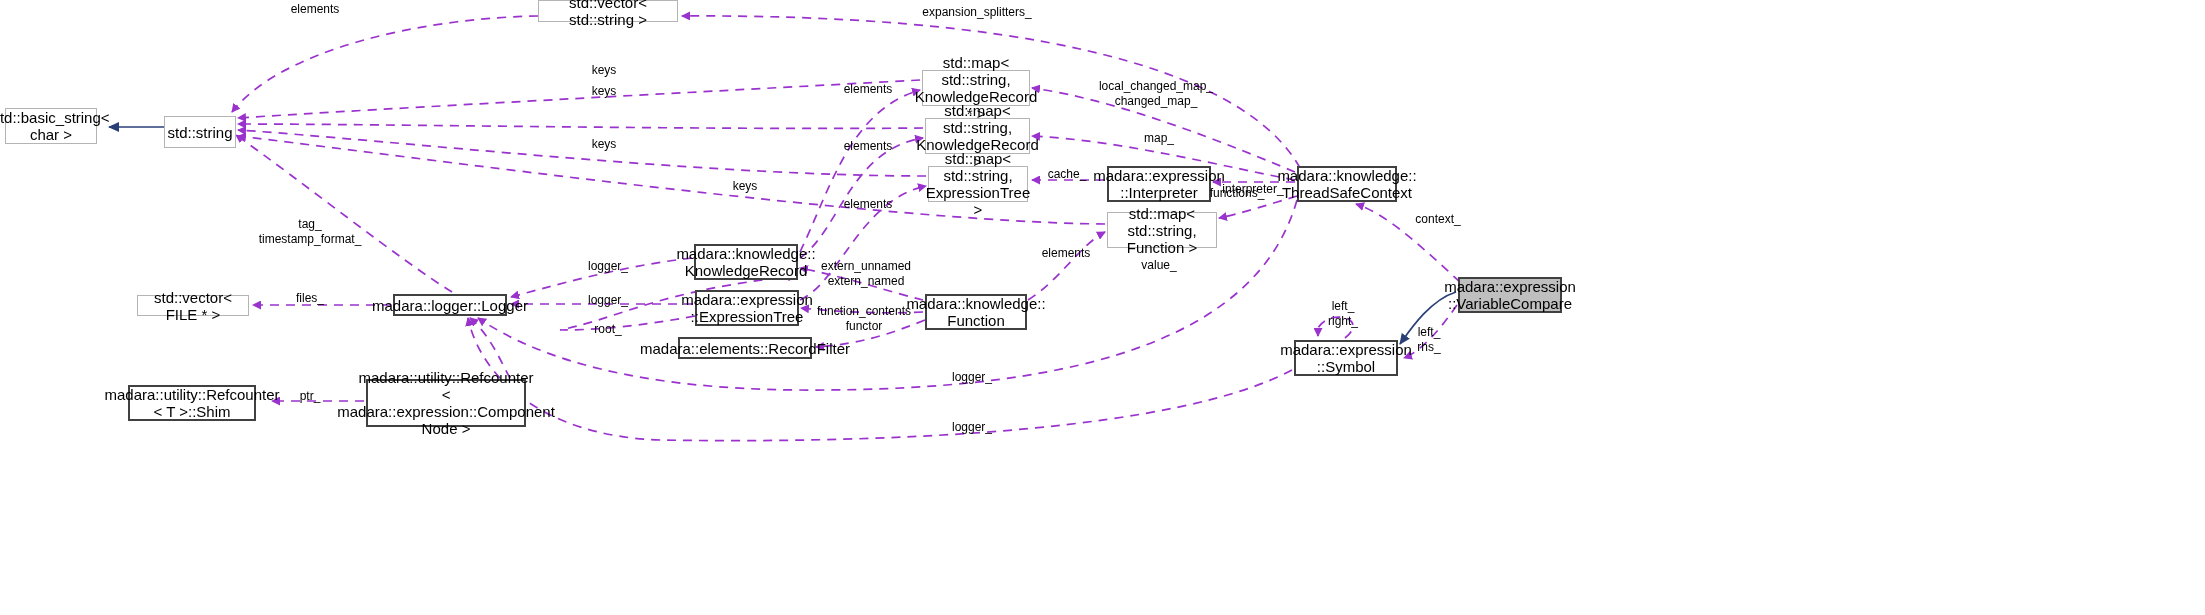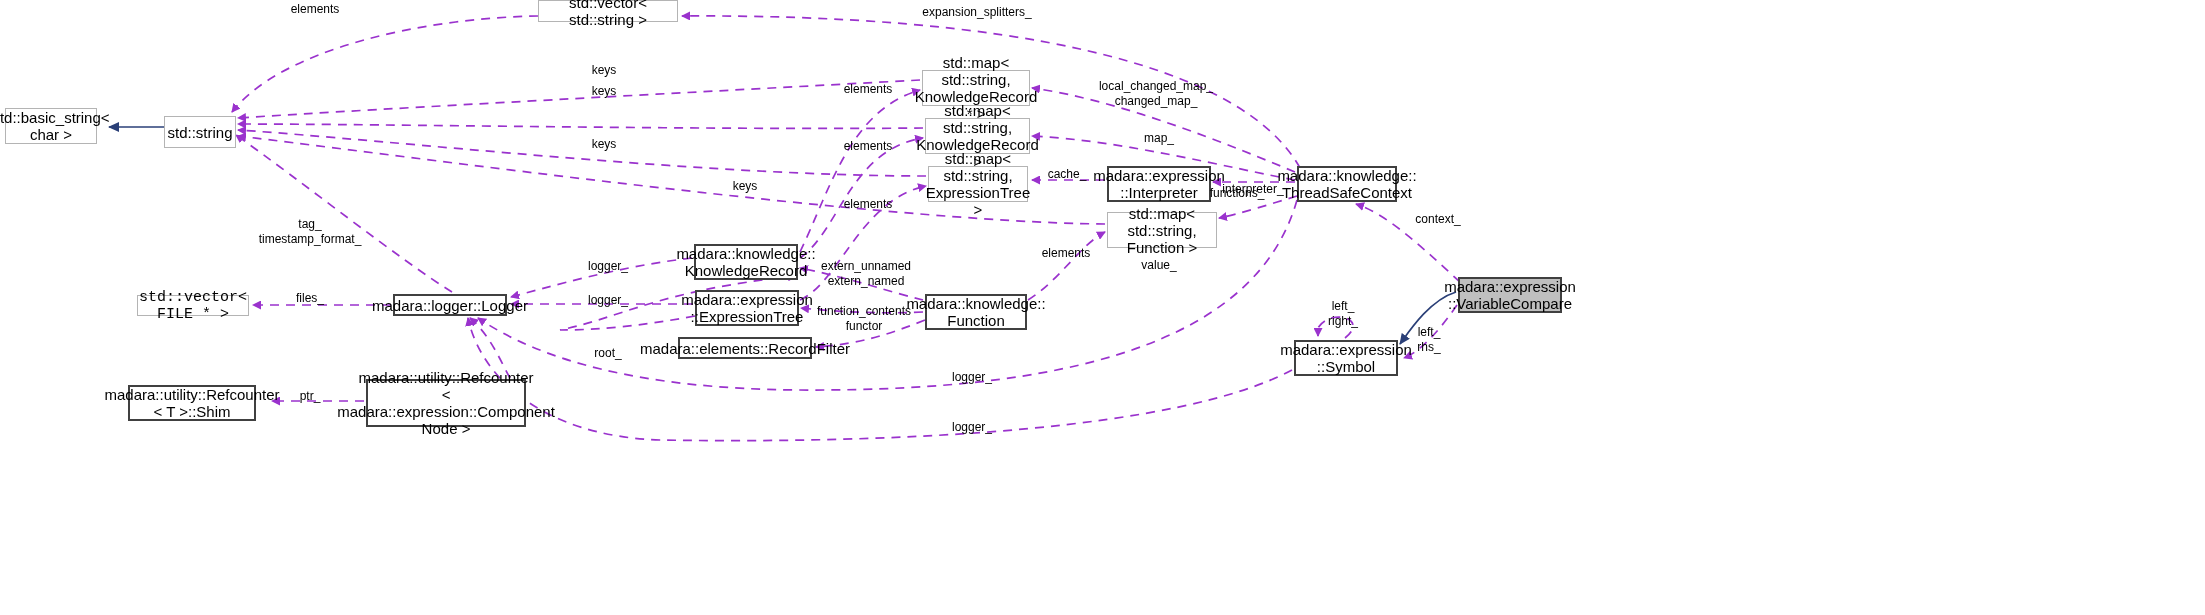--- a/index.html
+++ b/index.html
@@ -112,21 +112,21 @@
 
       <path d="M1456,292 C1430,300 1410,330 1400,344" stroke="#2a3f77" stroke-dasharray="none" stroke-width="1.7" marker-end="url(#ah-inherit)"></path>
     </g>
   </svg>
 
   <div id="node-layer">
       <div class="node" style="left: 5px; top: 108px; width: 92px; height: 36px;">std::basic_string&lt;
 char &gt;</div>
       <div class="node" style="left: 164px; top: 116px; width: 72px; height: 32px;">std::string</div>
       <div class="node" style="left: 538px; top: 0; width: 140px; height: 22px;">std::vector&lt; std::string &gt;</div>
-      <div class="node" style="left: 137px; top: 295px; width: 112px; height: 21px; font-family: Liberation Mono, monospace;">std::vector&lt; FILE * &gt;</div>
+      <div class="node" style="left: 137px; top: 295px; width: 112px; height: 21px;">std::vector&lt; FILE * &gt;</div>
       <div class="node" style="left: 922px; top: 70px; width: 108px; height: 36px;">std::map&lt; std::string,
 KnowledgeRecord * &gt;</div>
       <div class="node" style="left: 925px; top: 118px; width: 105px; height: 36px;">std::map&lt; std::string,
 KnowledgeRecord &gt;</div>
       <div class="node" style="left: 928px; top: 166px; width: 100px; height: 36px;">std::map&lt; std::string,
 ExpressionTree &gt;</div>
       <div class="node" style="left: 1107px; top: 212px; width: 110px; height: 36px;">std::map&lt; std::string,
 Function &gt;</div>
       <div class="node strong" style="left: 694px; top: 244px; width: 104px; height: 36px;">madara::knowledge::
 KnowledgeRecord</div>
@@ -176,19 +176,19 @@
       <div class="edge-label" style="left: 866px; top: 274px;">extern_unnamed
 extern_named</div>
       <div class="edge-label" style="left: 310px; top: 298px;">files_</div>
       <div class="edge-label" style="left: 608px; top: 300px;">logger_</div>
       <div class="edge-label" style="left: 1343px; top: 314px;">left_
 right_</div>
       <div class="edge-label" style="left: 864px; top: 311px;">function_contents</div>
       <div class="edge-label" style="left: 1429px; top: 340px;">left_
 rhs_</div>
       <div class="edge-label" style="left: 864px; top: 326px;">functor</div>
-      <div class="edge-label" style="left: 608px; top: 329px; margin-top: 24px;">root_</div>
+      <div class="edge-label" style="left: 608px; top: 329px;">root_</div>
       <div class="edge-label" style="left: 972px; top: 377px;">logger_</div>
       <div class="edge-label" style="left: 310px; top: 396px;">ptr_</div>
       <div class="edge-label" style="left: 972px; top: 427px;">logger_</div>
     </div>
 
 </div>
 
 </body></html>

